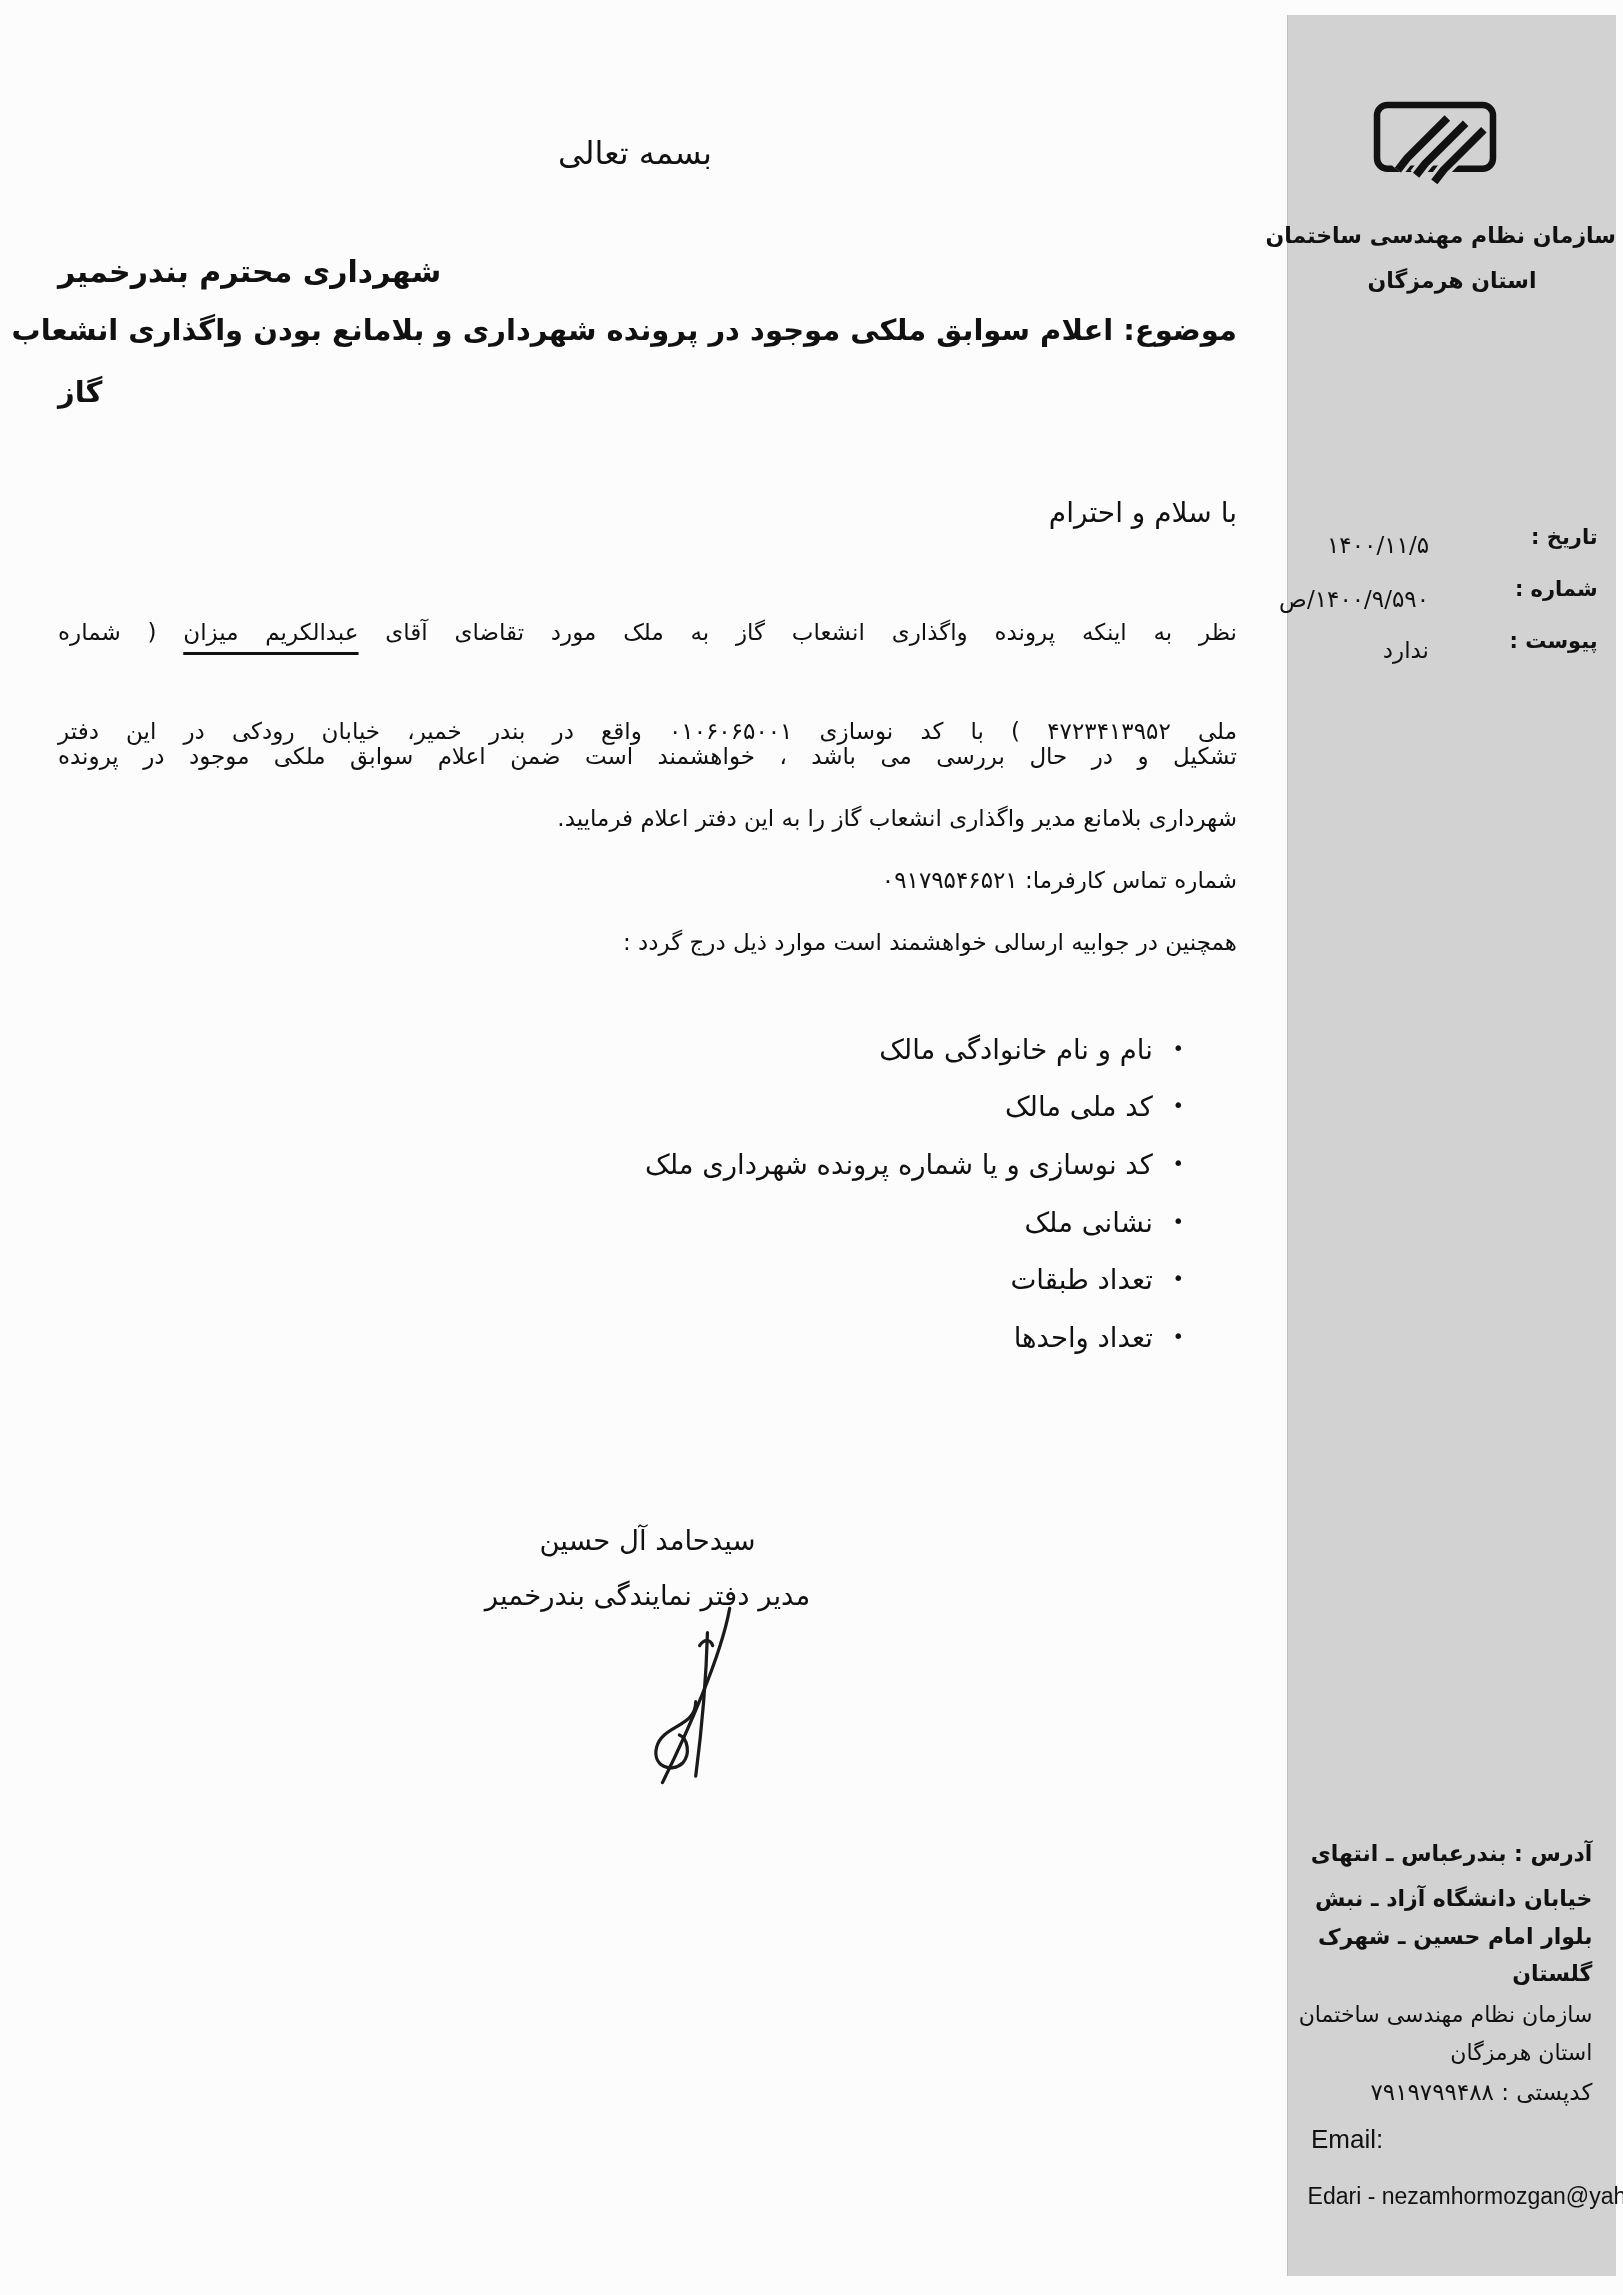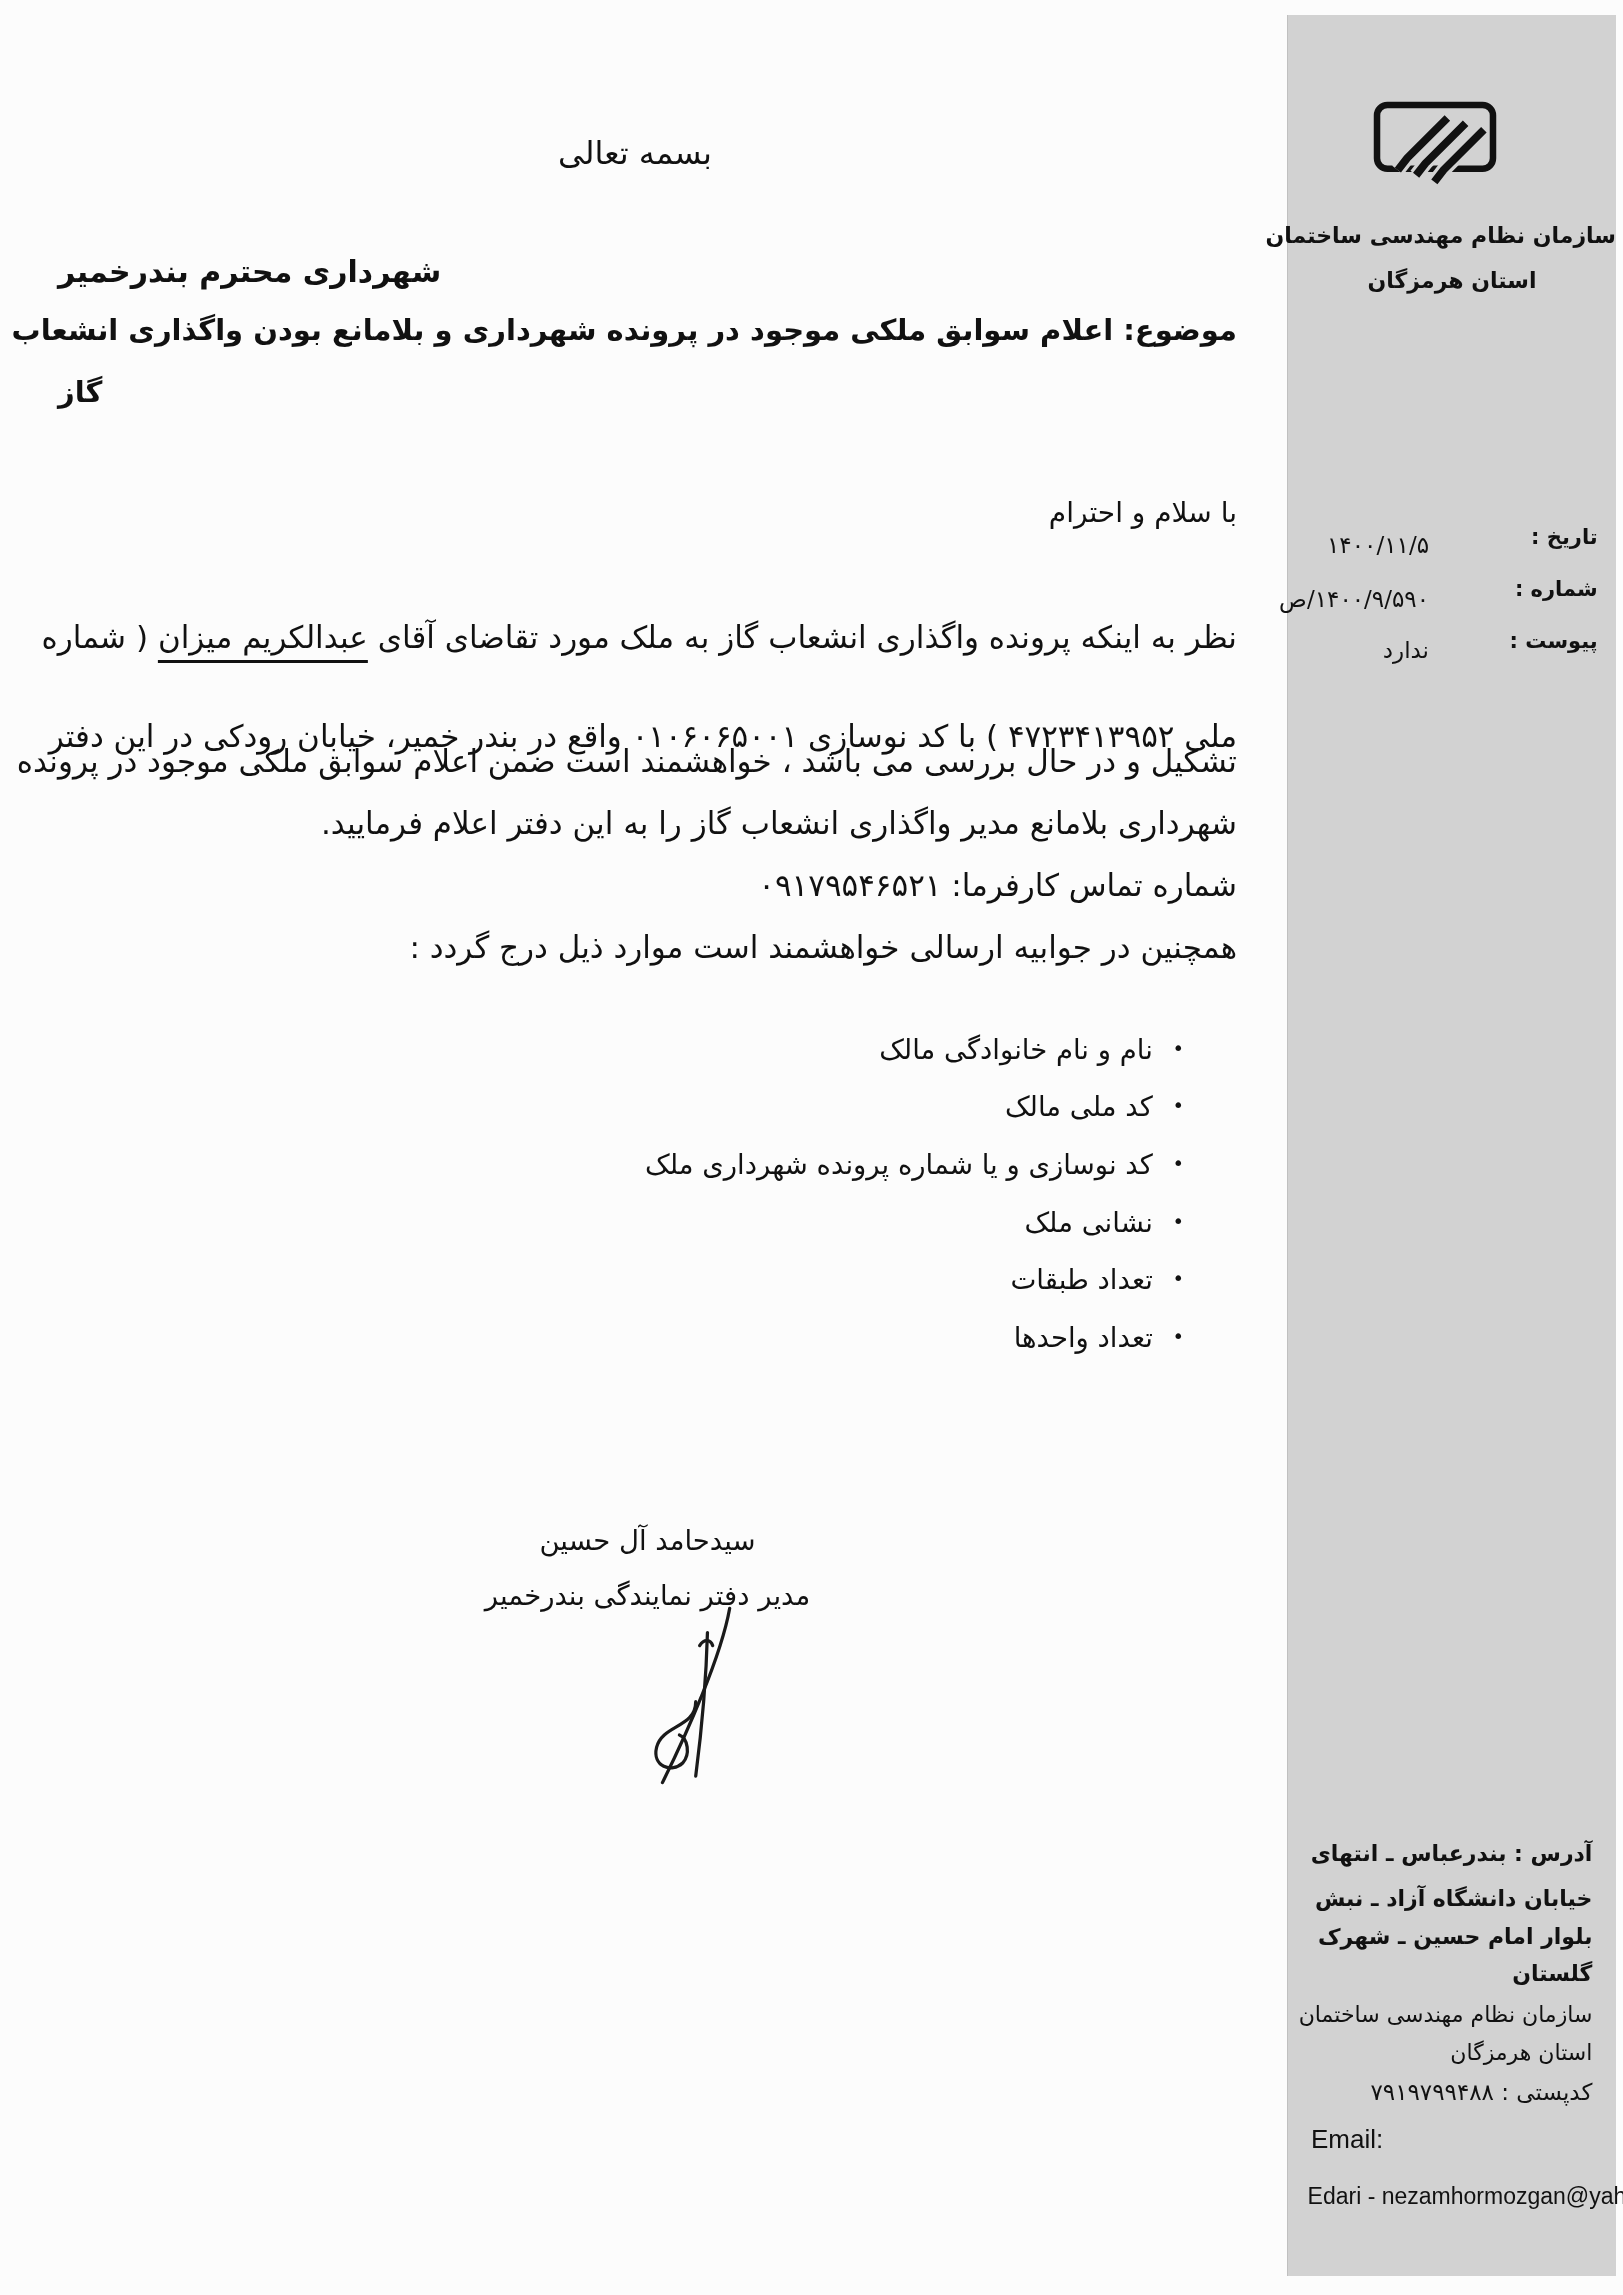--- a/index.html
+++ b/index.html
@@ -30,21 +30,21 @@
   .subject-l2{
     position:absolute;left:58px;top:375px;width:1179px;
     direction:rtl;text-align:left;font-weight:bold;font-size:29px;
   }
   .salutation{
     position:absolute;left:58px;top:496px;width:1179px;
     direction:rtl;text-align:right;font-size:28px;
   }
   .jline,.rline{
     position:absolute;left:58px;width:1179px;height:46px;
-    direction:rtl;white-space:nowrap;font-size:31px;
+    direction:rtl;white-space:nowrap;font-size:23px;
   }
   .jline{text-align:justify;text-align-last:justify;}
   .rline{text-align:right;text-align-last:right;}
   .l1{top:619px;} .l2{top:718px;} .l3{top:743px;}
   .l4{top:805px;} .l5{top:867px;} .l6{top:929px;}
   .uline{
     text-decoration:underline;
     text-decoration-thickness:2.6px;
     text-underline-offset:11.8px;
   }

